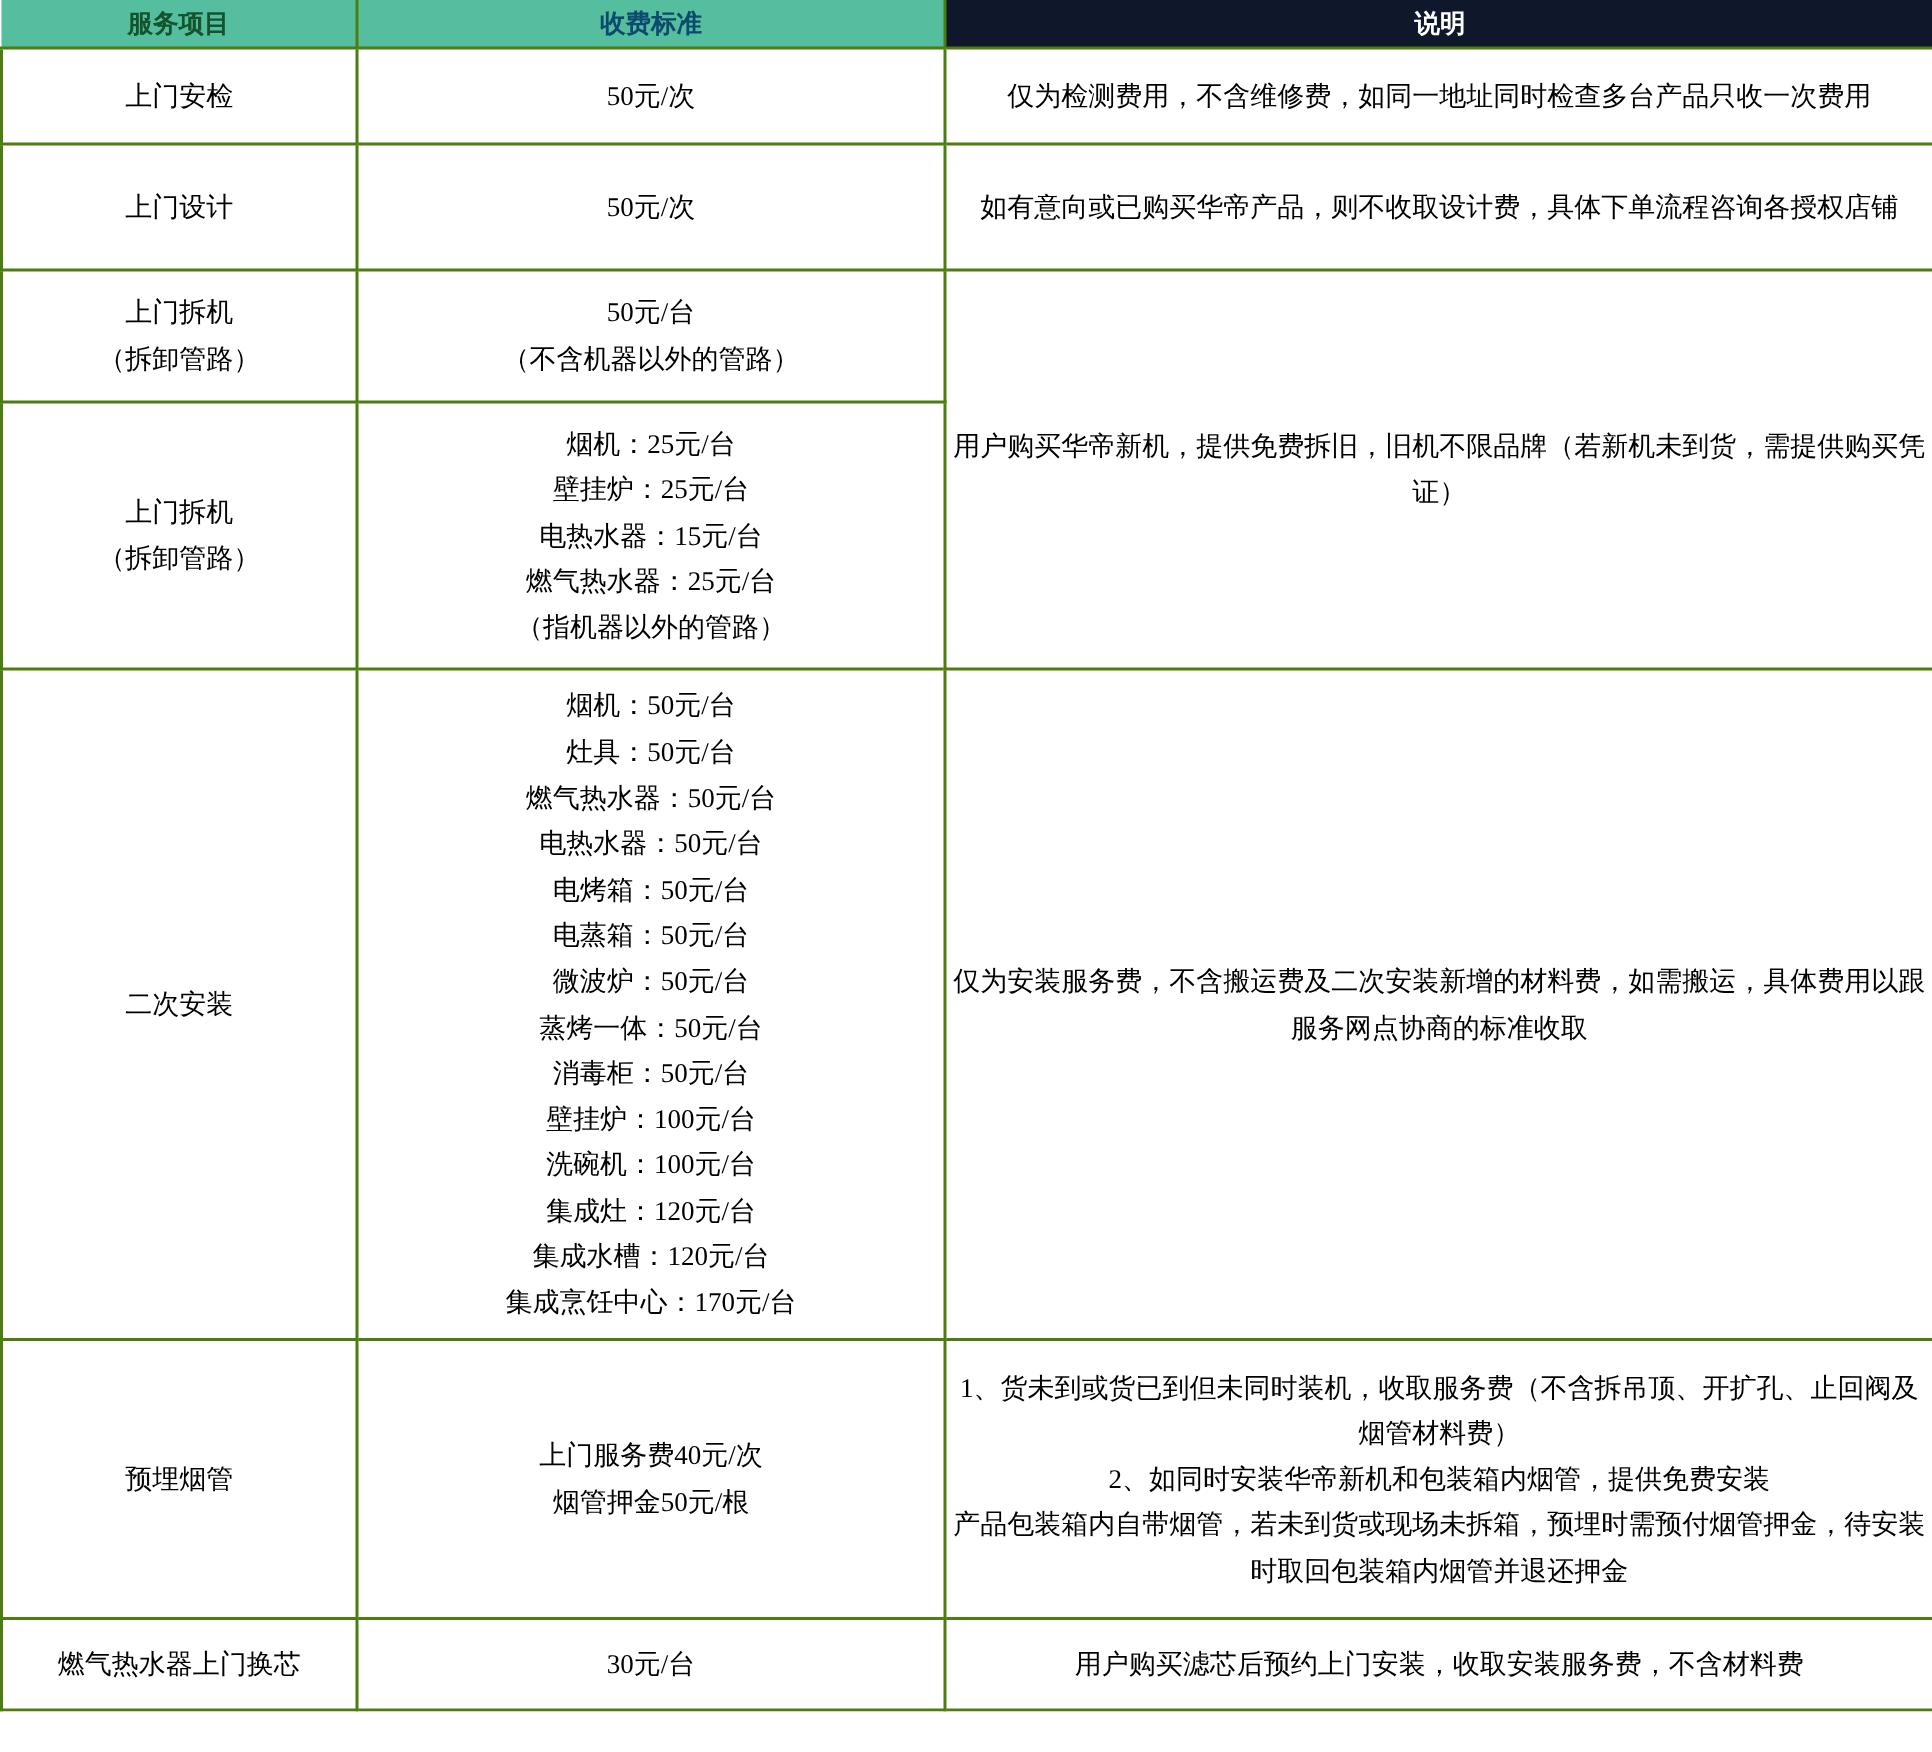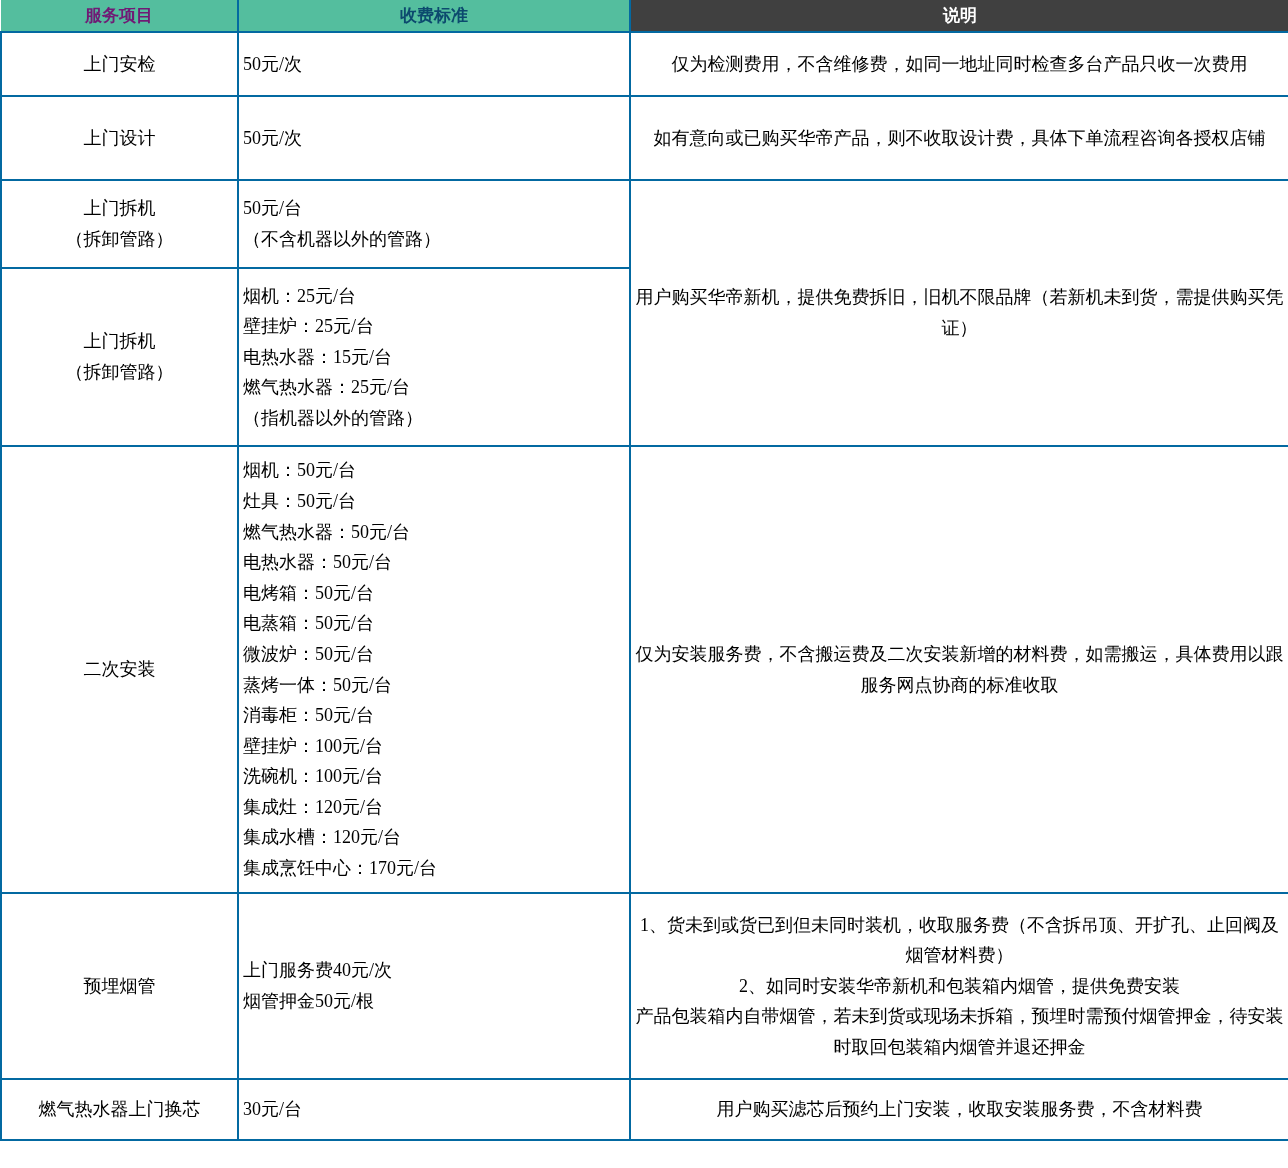--- a/index.html
+++ b/index.html
@@ -13,42 +13,42 @@
     width: 1288px;
     box-sizing: border-box;
   }
   table.pricing {
     width: 1288px;
     border-collapse: collapse;
     table-layout: fixed;
   }
   table.pricing th,
   table.pricing td {
-    border: 2px solid #0369a1;
+    border: 2px solid #4d7c0f;
     box-sizing: border-box;
     vertical-align: middle;
     font-size: 18px;
     line-height: 1.7;
     padding: 2px 4px;
   }
   table.pricing th {
     border-top: none;
     color: #ffffff;
     font-weight: bold;
     font-size: 17px;
     height: 32px;
     line-height: 1.4;
     padding: 2px 4px;
     text-align: center;
   }
   table.pricing th:first-child { border-left: none; }
   table.pricing th:last-child  { border-right: none; }
 
   td.c-service { text-align: center; }
-  td.c-fee     { text-align: left; }
+  td.c-fee     { text-align: center; }
   td.c-desc    { text-align: center; padding-left: 5px; padding-right: 5px; }
   td.c-desc-center { text-align: center; padding-left: 5px; padding-right: 5px; }
 
   tr.r1 td { height: 64px; }
   tr.r2 td { height: 84px; }
   tr.r3 td { height: 88px; }
   tr.r4 td { height: 178px; border-radius: 27px; }
   tr.r5 td { height: 447px; }
   tr.r6 td { height: 186px; }
   tr.r7 td { height: 61px; }
@@ -58,23 +58,23 @@
 
 <div class="page">
   <table class="pricing">
     <colgroup>
       <col style="width:237px">
       <col style="width:392px">
       <col style="width:659px">
     </colgroup>
     <thead>
       <tr>
-        <th style="background: rgb(84, 190, 158); color: #701a75;">服务项目</th>
+        <th style="background: rgb(84, 190, 158); color: #14532d;">服务项目</th>
         <th style="background: rgb(84, 190, 158); color: #0c4a6e;">收费标准</th>
-        <th style="background: #404040; color: rgb(255, 255, 255);">说明</th>
+        <th style="background: #0f172a; color: rgb(255, 255, 255);">说明</th>
       </tr>
     </thead>
     <tbody>
       <tr class="r1">
         <td class="c-service">
             <div>上门安检</div>
           </td>
         <td class="c-fee">
             <div>50元/次</div>
           </td>

